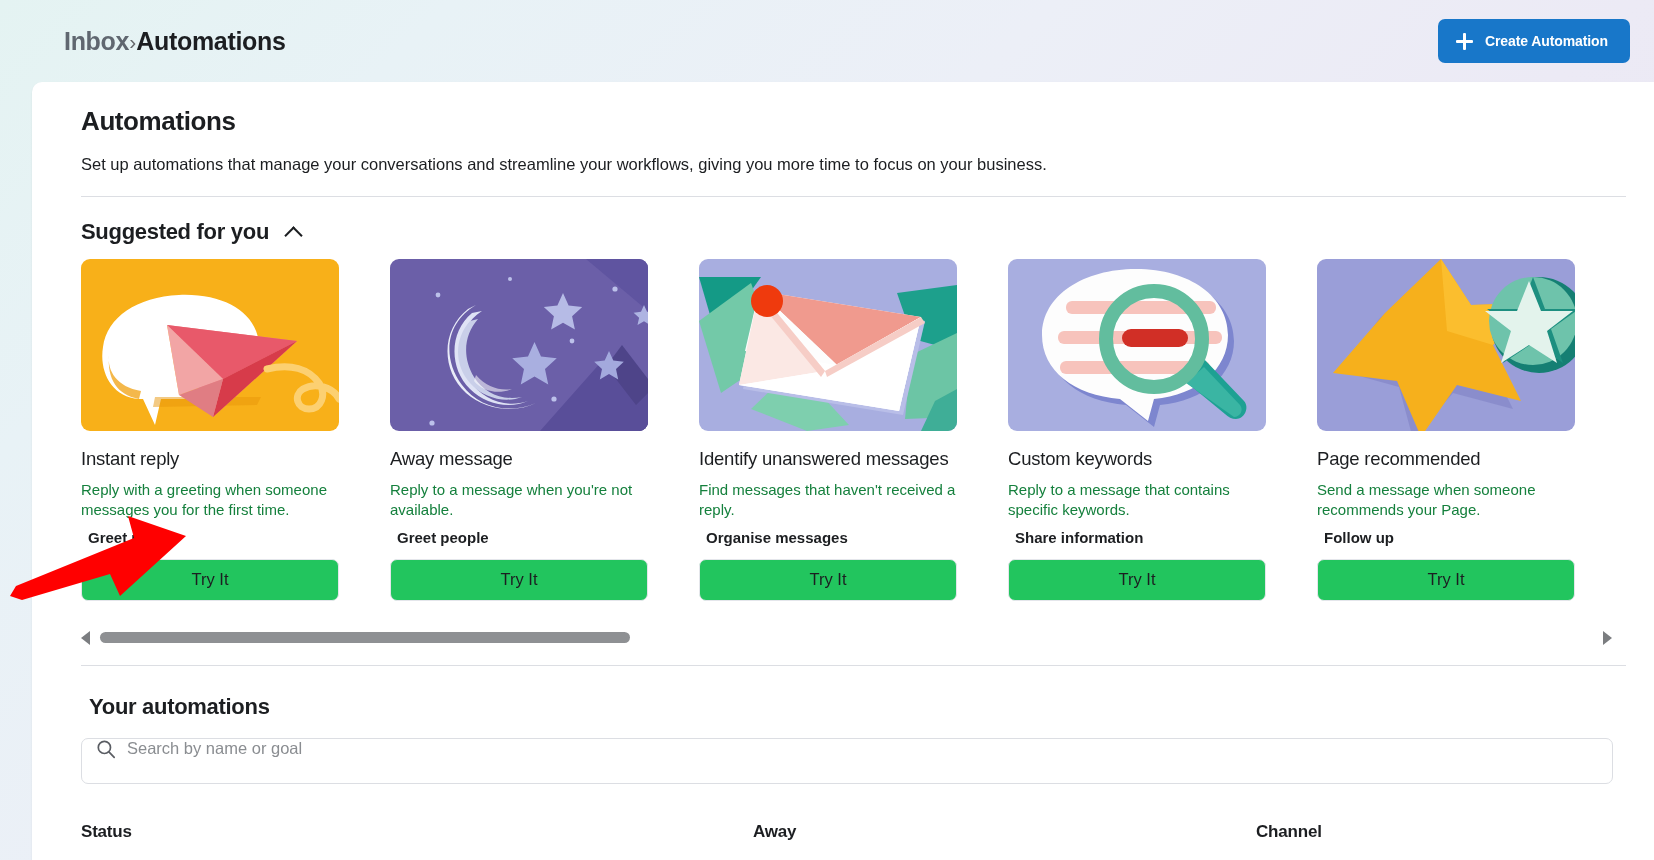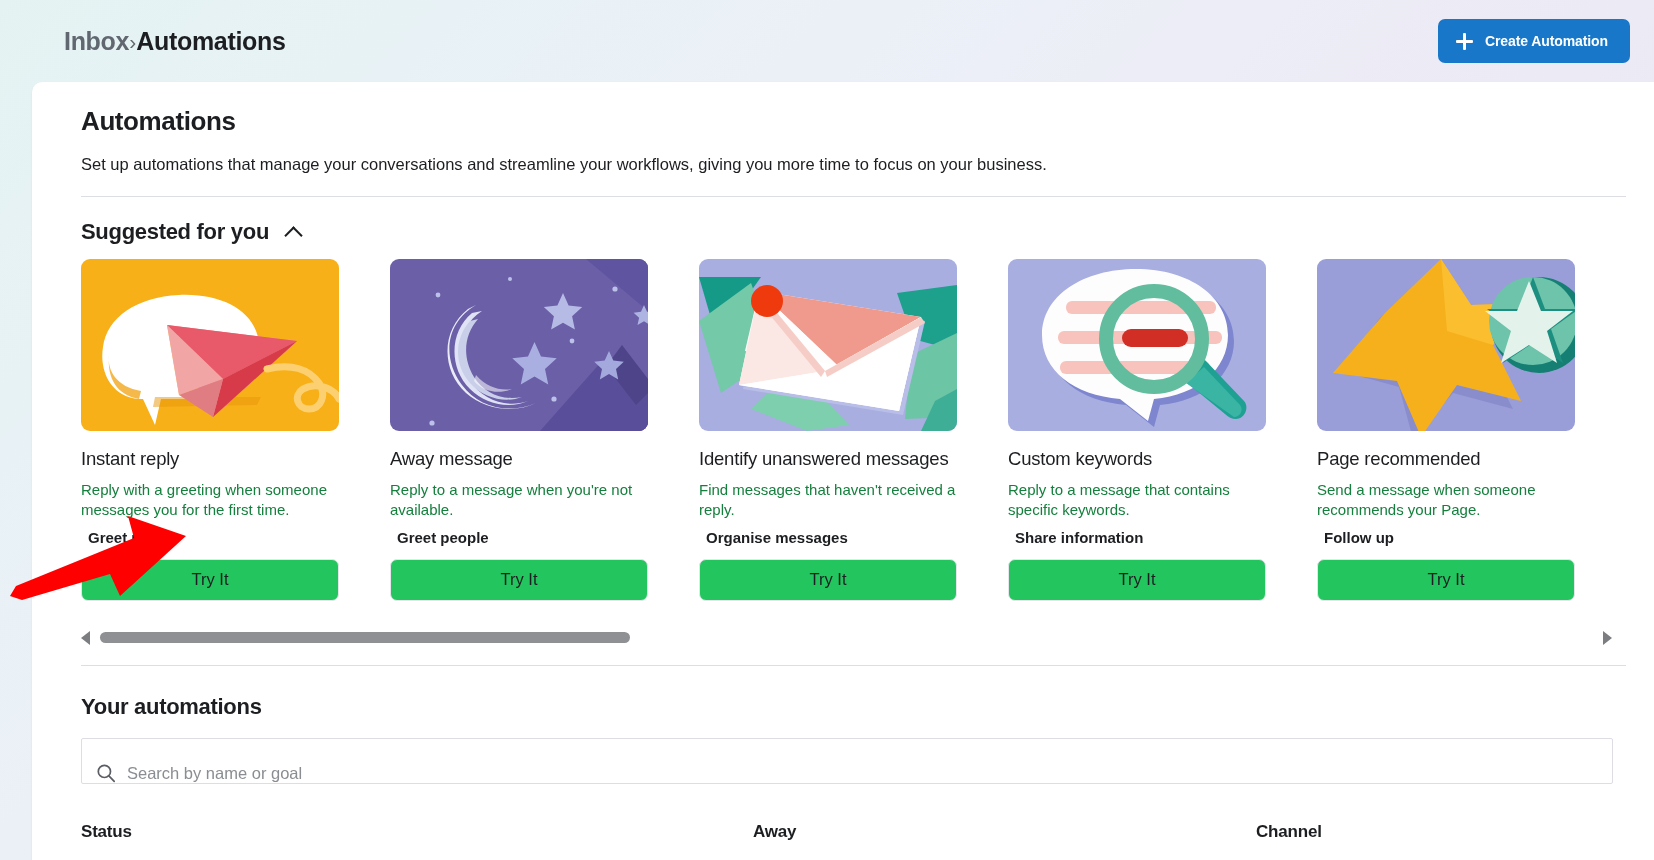--- a/index.html
+++ b/index.html
@@ -164,27 +164,27 @@
   .scroll-thumb {
     position: absolute; left: 0; top: 0; height: 11px; width: 35.5%;
     background: #8e9093; border-radius: 6px;
   }
 
   .divider2 { height: 1px; background: #dcdee3; margin: 10px 0 0 0; }
 
   
   .sub-title {
     font-size: 22px; font-weight: 700; color: #1c1e21;
-    letter-spacing: -0.3px; margin: 28px 0 18px 0;
+    letter-spacing: -0.3px; margin: 28px 0 18px 8px;
   }
   .search-box {
     height: 46px;
     border: 1px solid #dcdee3;
-    border-radius: 2px;
-    display: flex; align-items: flex-end;
+    border-radius: 7px;
+    display: flex; align-items: flex-start;
     padding: 0 14px;
     margin-right: 13px;
     background: #fff;
   }
   .search-icon { width: 20px; height: 20px; flex: 0 0 auto; margin-right: 11px; }
   .search-input {
     border: none; outline: none; flex: 1 1 auto;
     font-size: 16.5px; font-family: "Liberation Sans", sans-serif;
     color: #1c1e21; background: transparent;
   }

